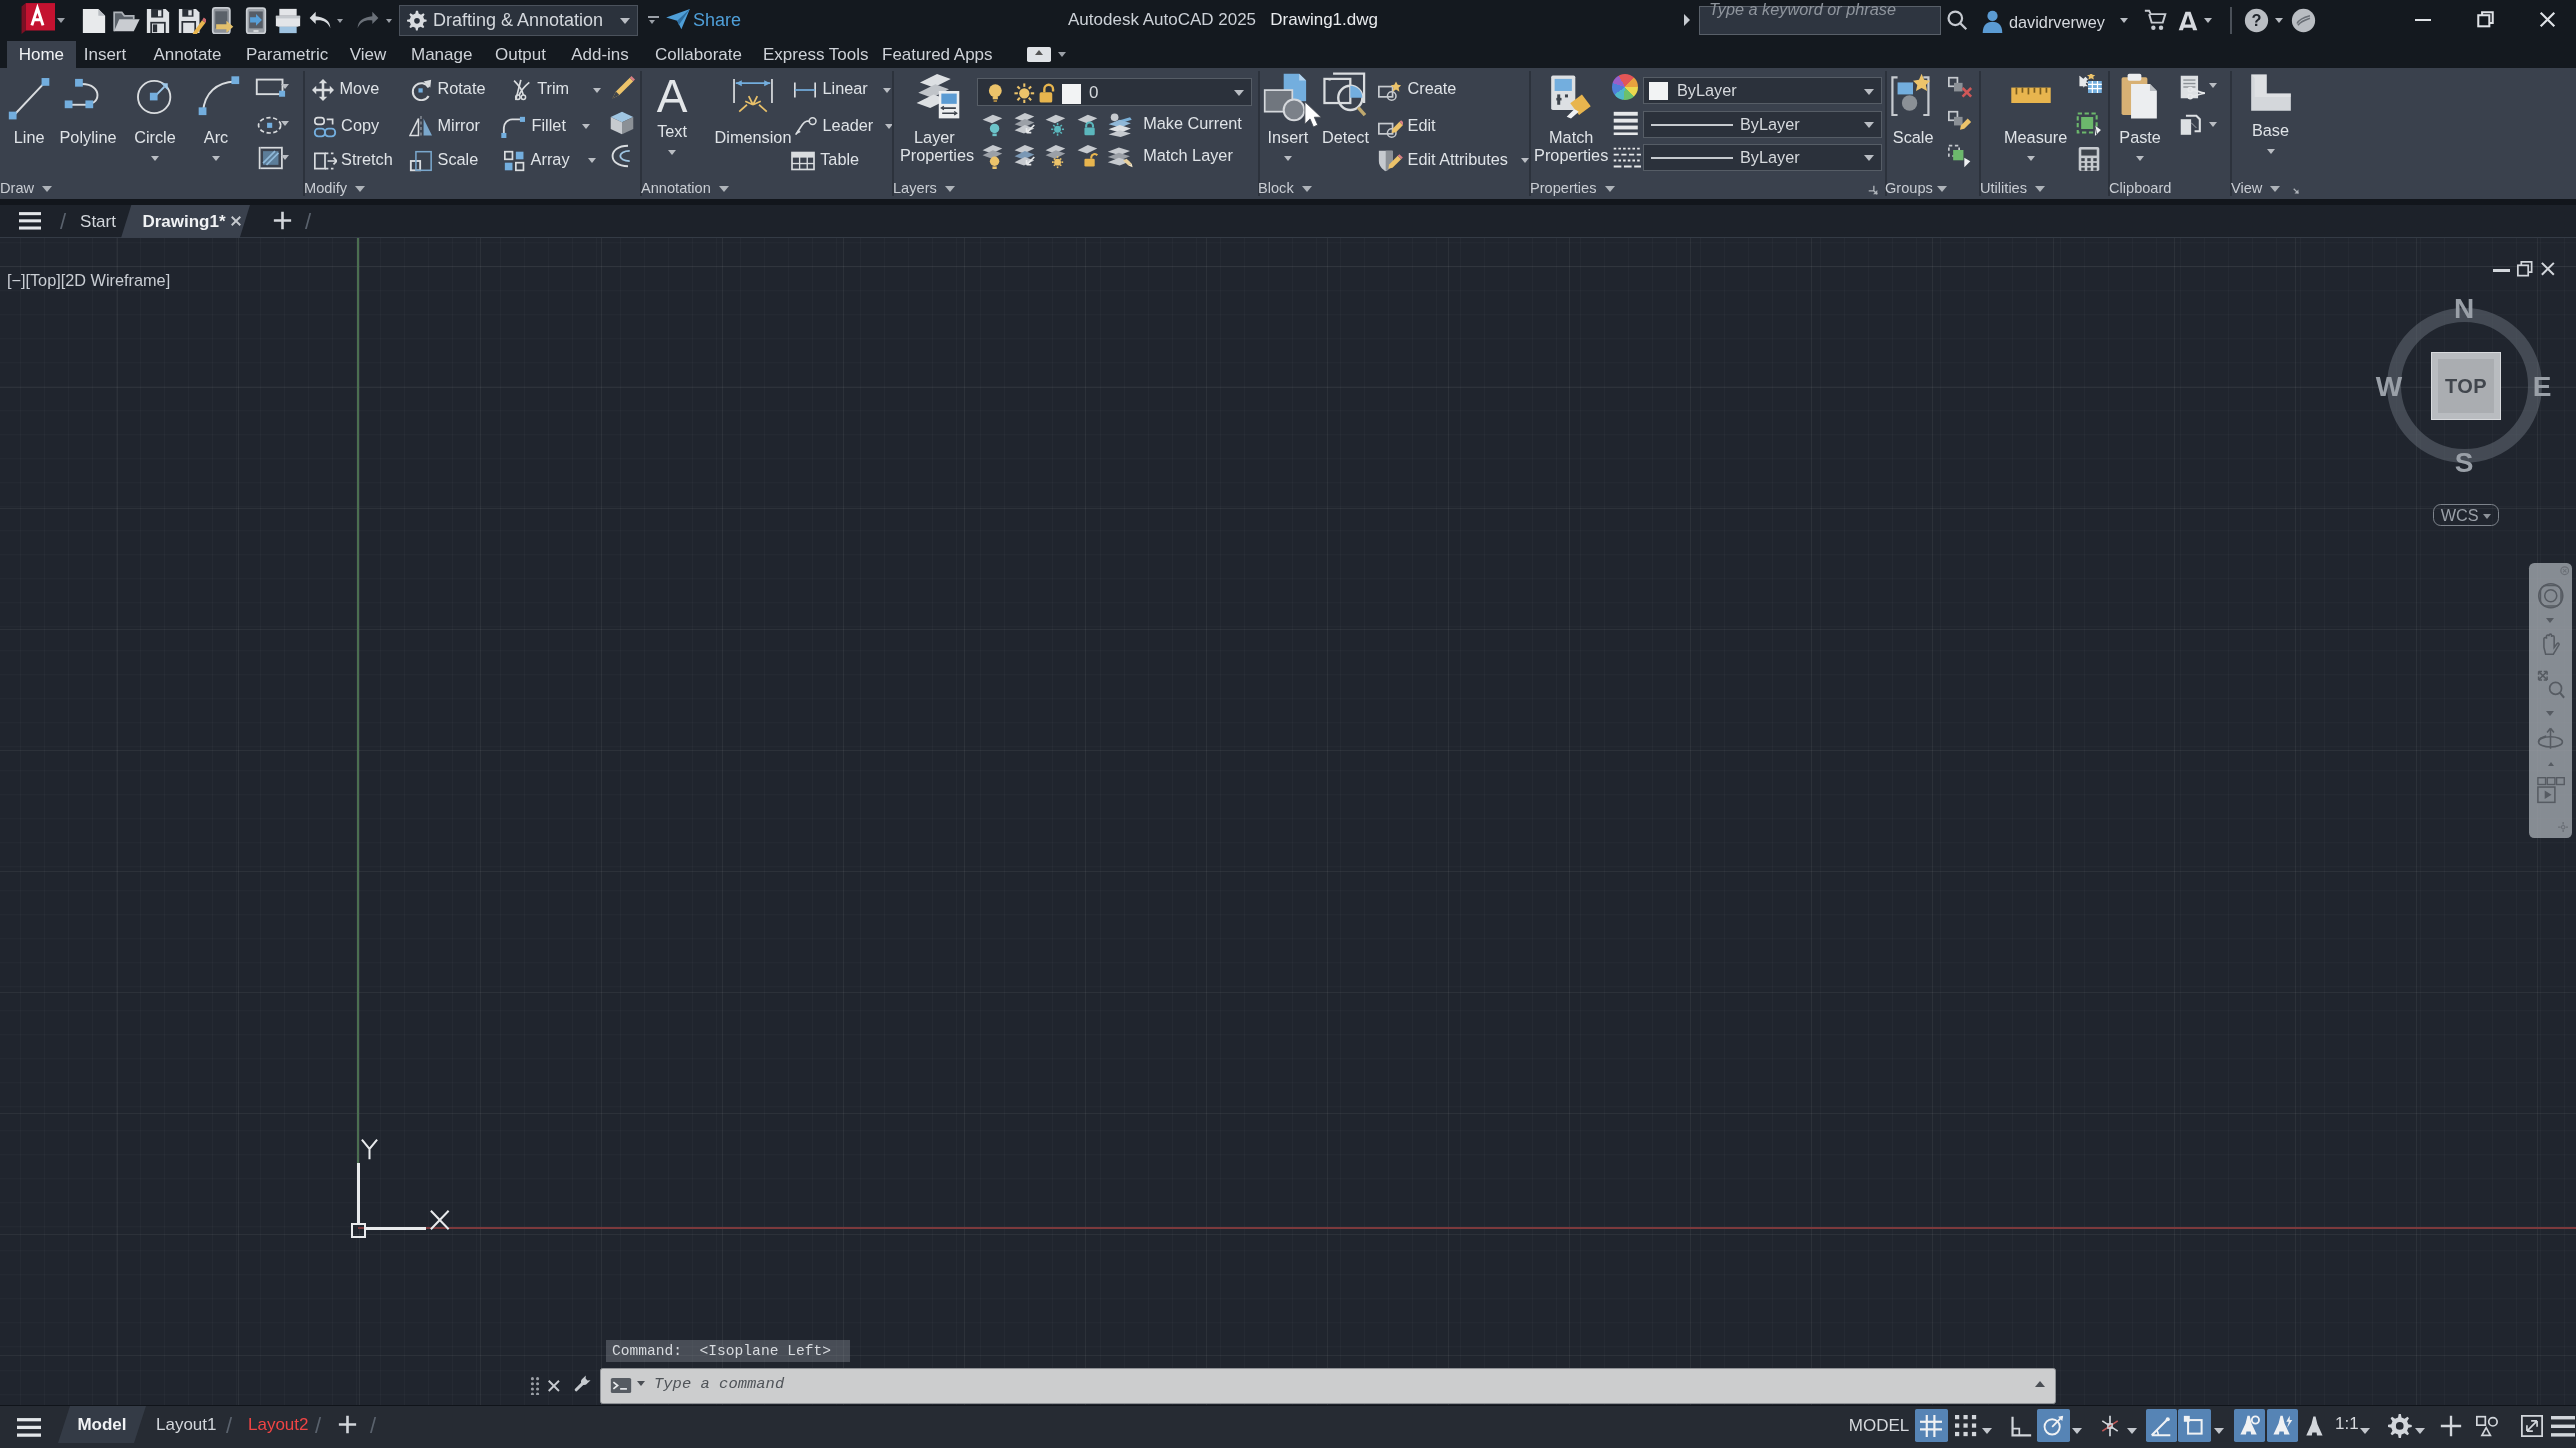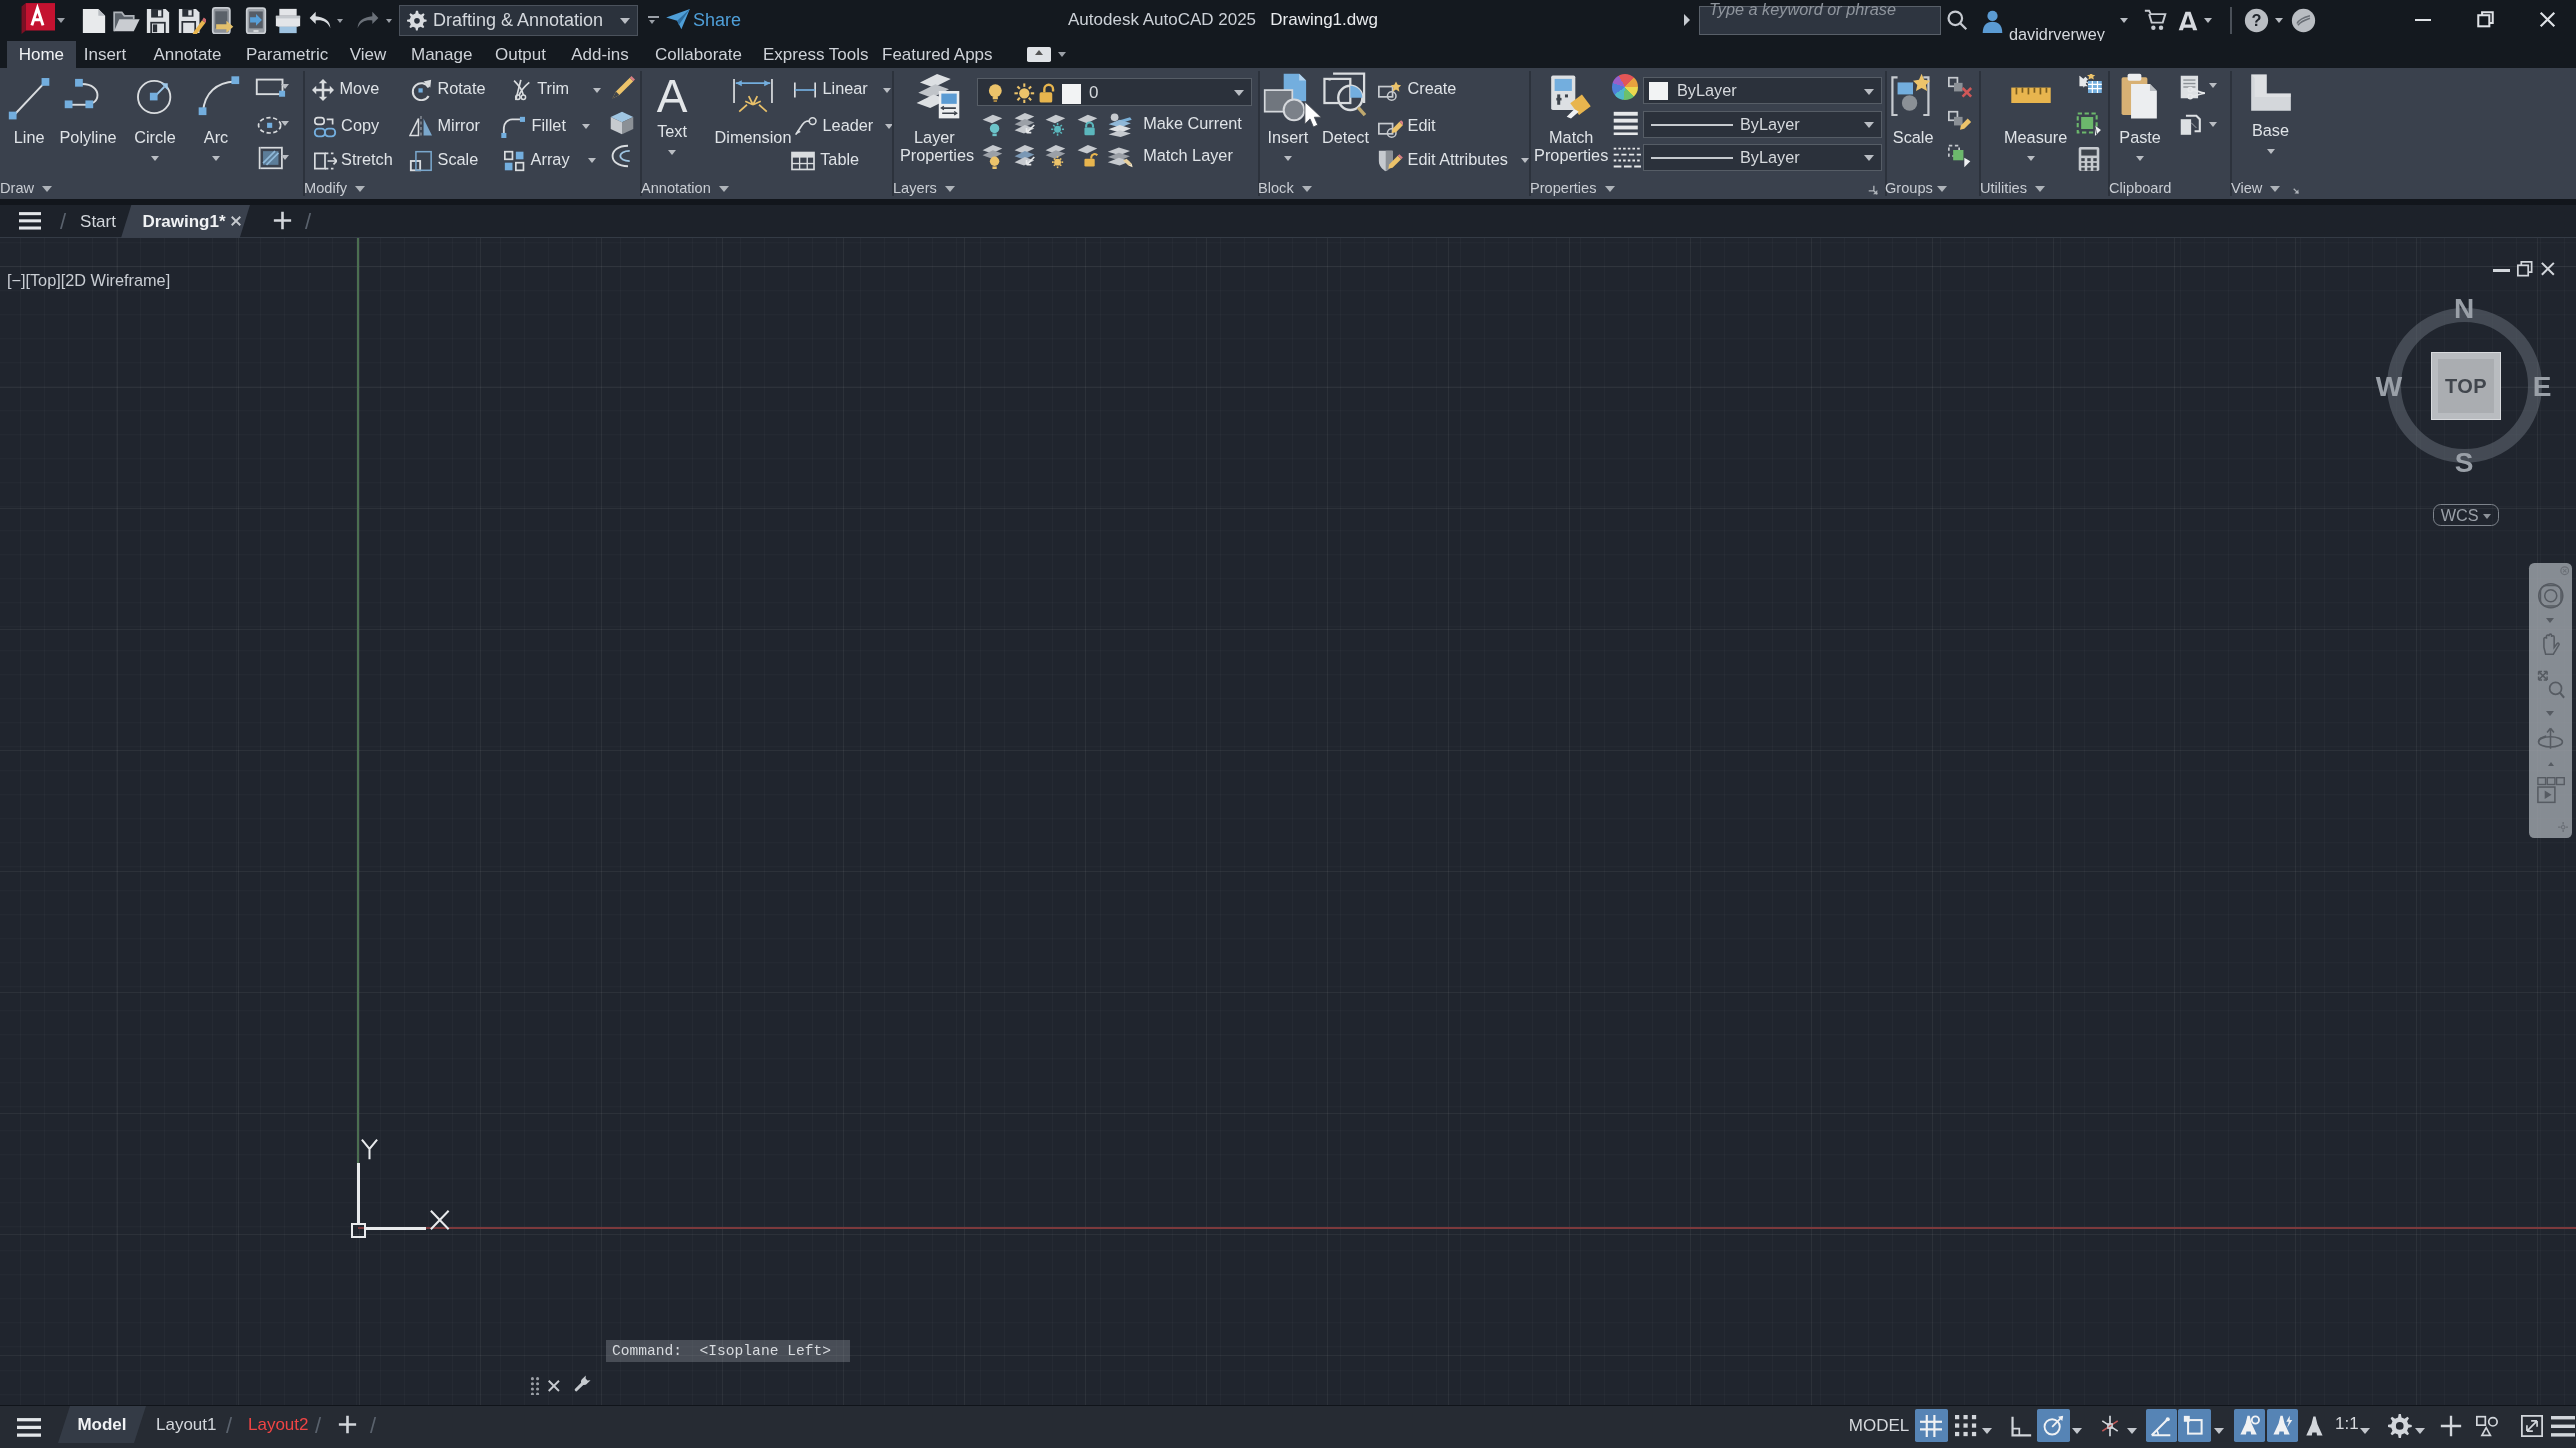--- a/index.html
+++ b/index.html
@@ -136,21 +136,21 @@
     <div class="abs" style="left:1699px;top:6px;width:242px;height:29px;background:#2e3540;border:0.9px solid #596069"></div>
     <div class="abs" style="left:1709px;top:0;color:#8f959d;font-size:16.3px;font-style:italic">Type a keyword or phrase</div>
     <svg class="abs" style="left:1946px;top:9.4px" width="22" height="22" viewBox="0 0 26 26">
       <circle cx="11" cy="11" r="8" fill="none" stroke="#c6cad0" stroke-width="2.6"></circle>
       <line x1="17" y1="17" x2="24" y2="24" stroke="#c6cad0" stroke-width="2.6"></line>
     </svg>
     <svg class="abs" style="left:1981px;top:8.6px" width="23" height="24" viewBox="0 0 27 28">
       <circle cx="13.5" cy="8" r="6" fill="#5b9bd3"></circle>
       <path d="M2 28 C2 18 8 15 13.5 15 C19 15 25 18 25 28 Z" fill="#5b9bd3"></path>
     </svg>
-    <div class="abs" style="left:2009px;top:25px;color:#d6d9de;font-size:16.3px">davidrverwey</div>
+    <div class="abs" style="left:2009px;top:13px;color:#d6d9de;font-size:16.3px">davidrverwey</div>
     <div class="abs" style="left:2120px;top:18px;width:0;height:0;border-left:4.7px solid transparent;border-right:4.7px solid transparent;border-top:5.6px solid #b9bdc3"></div>
 
     <svg class="abs" style="left:2144px;top:8.6px" width="23" height="23" viewBox="0 0 27 27">
       <path d="M1 2 L6 2 L8 6 L25 6 L22 16 L9 16 L6 6" fill="none" stroke="#c6cad0" stroke-width="2.3"></path>
       <circle cx="11" cy="22" r="2.6" fill="#c6cad0"></circle>
       <circle cx="20" cy="22" r="2.6" fill="#c6cad0"></circle>
     </svg>
 
     <svg class="abs" style="left:2177px;top:9.4px" width="22" height="21.5" viewBox="0 0 26 25">
       <path d="M2 25 L10 3 L16 3 L24 25 L19 25 L13 7 L7 25 Z M7.5 18 L18 18 L18 22 L7.5 22 Z" fill="#d6d9de"></path>
@@ -872,20 +872,30 @@
         </g>
     </svg>
     <svg class="abs" style="left:547px;top:1141px" width="13.7" height="13.7" viewBox="0 0 16 16">
         <path d="M2 2 L14 14 M14 2 L2 14" stroke="#c6cacf" stroke-width="2.2"></path>
       </svg>
     <svg class="abs" style="left:570px;top:1136px" width="22" height="22" viewBox="0 0 26 26">
       <g transform="rotate(45 13 13)">
         <path d="M9 1 L9 7.5 C9 9.5 10.5 10.5 11.2 11 L11.2 21 A1.8 1.8 0 0 0 14.8 21 L14.8 11 C15.5 10.5 17 9.5 17 7.5 L17 1 L14.5 3.8 L11.5 3.8 Z" fill="#c6cacf"></path>
       </g>
     </svg>
+    <div class="abs" style="left:600px;top:1130px;width:1456px;height:36px;background:#cccdce;border:0.9px solid #8f9296;border-radius:2.6px">
+      <svg class="abs" style="left:8.6px;top:7.7px" width="22" height="17" viewBox="0 0 26 20">
+        <rect x="1" y="1" width="24" height="18" rx="2" fill="#565b62"></rect>
+        <path d="M4 6 L9 10 L4 14" stroke="#e8eaec" stroke-width="2" fill="none"></path>
+        <line x1="12" y1="14" x2="20" y2="14" stroke="#e8eaec" stroke-width="2"></line>
+      </svg>
+      <div class="abs" style="left:36px;top:12px;width:0;height:0;border-left:4.3px solid transparent;border-right:4.3px solid transparent;border-top:5.2px solid #4a4e54"></div>
+      <div class="abs" style="left:53px;top:6px;color:#4f5358;font-size:15.5px;font-style:italic;font-family:'Liberation Mono',monospace">Type a command</div>
+      <div class="abs" style="right:10.3px;top:12px;width:0;height:0;border-left:5.2px solid transparent;border-right:5.2px solid transparent;border-bottom:6px solid #4a4e54"></div>
+    </div>
   </div>
   <div id="statusbar">
     <svg class="abs" style="left:17px;top:12px" width="24" height="19" viewBox="0 0 28 22">
       <g fill="#e3e6e9">
           <rect x="0" y="0" width="28" height="3.8"></rect>
           <rect x="0" y="9" width="28" height="3.8"></rect>
           <rect x="0" y="18" width="28" height="3.8"></rect>
         </g>
     </svg>
     <div class="abs" style="left:58px;top:0;width:88px;height:37px;background:#343b46;clip-path:polygon(12px 0, 100% 0, calc(100% - 12px) 100%, 0 100%)"></div>

